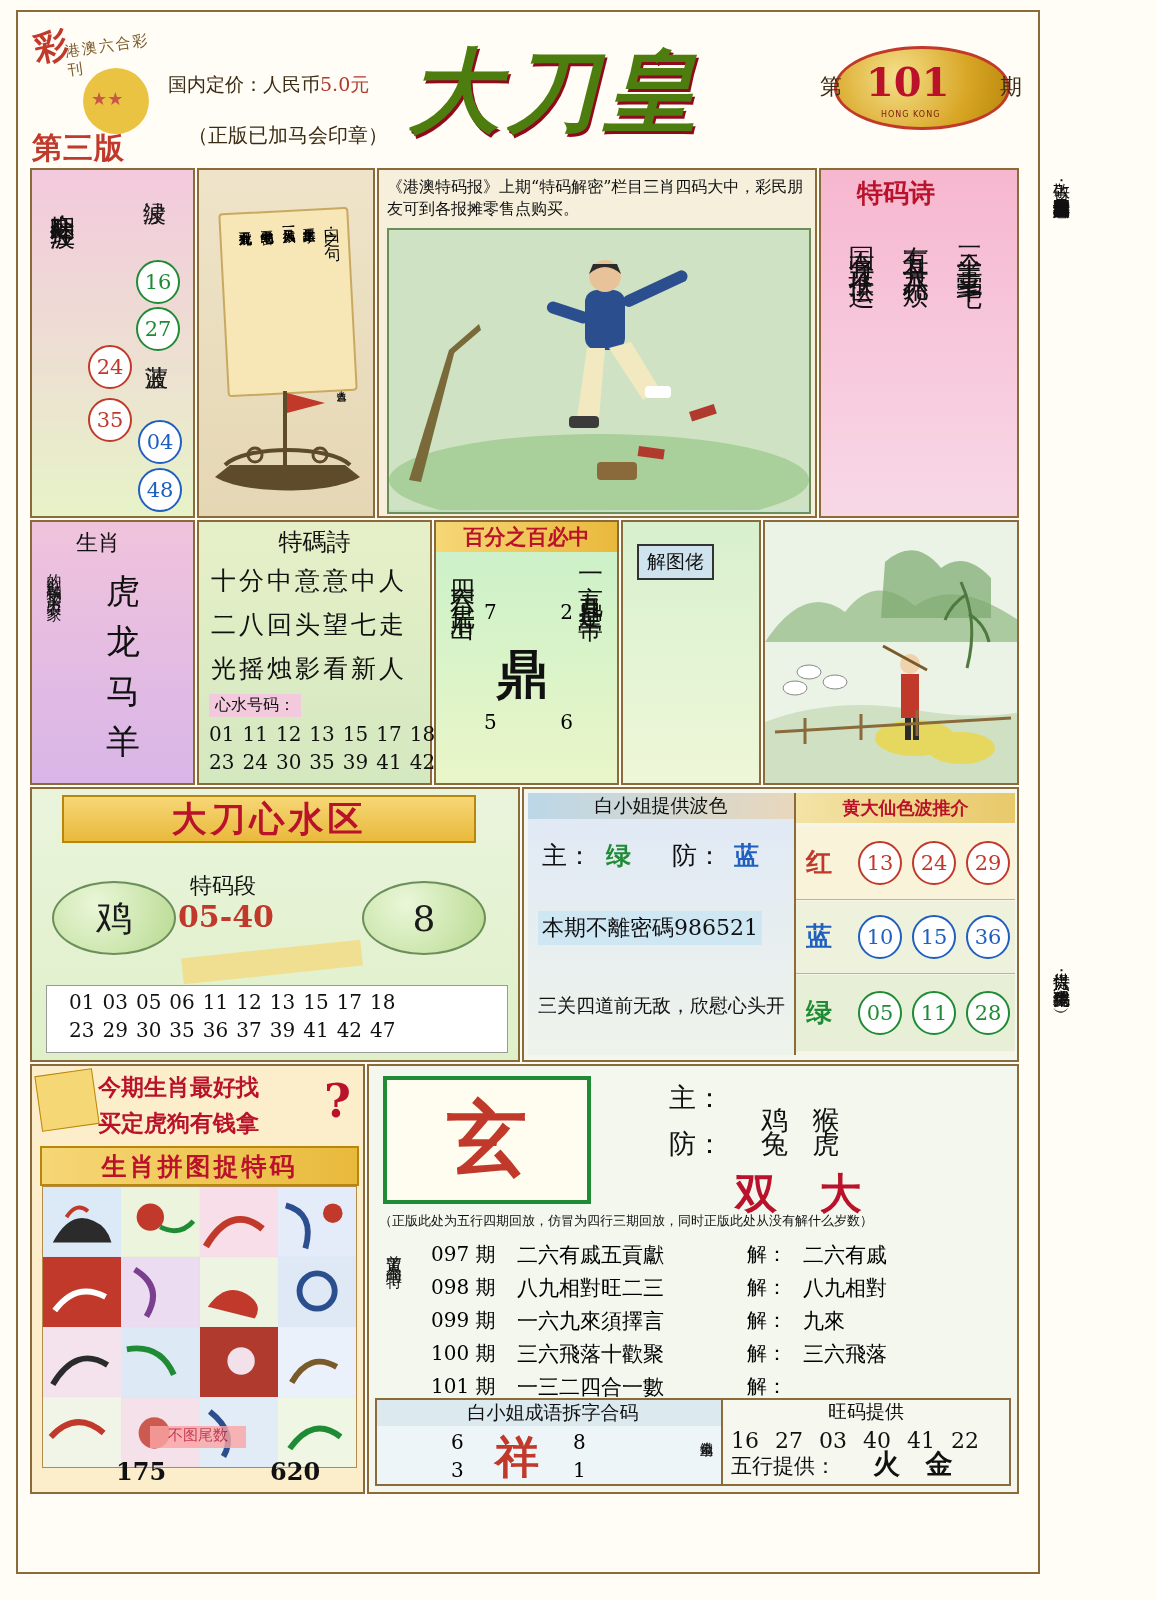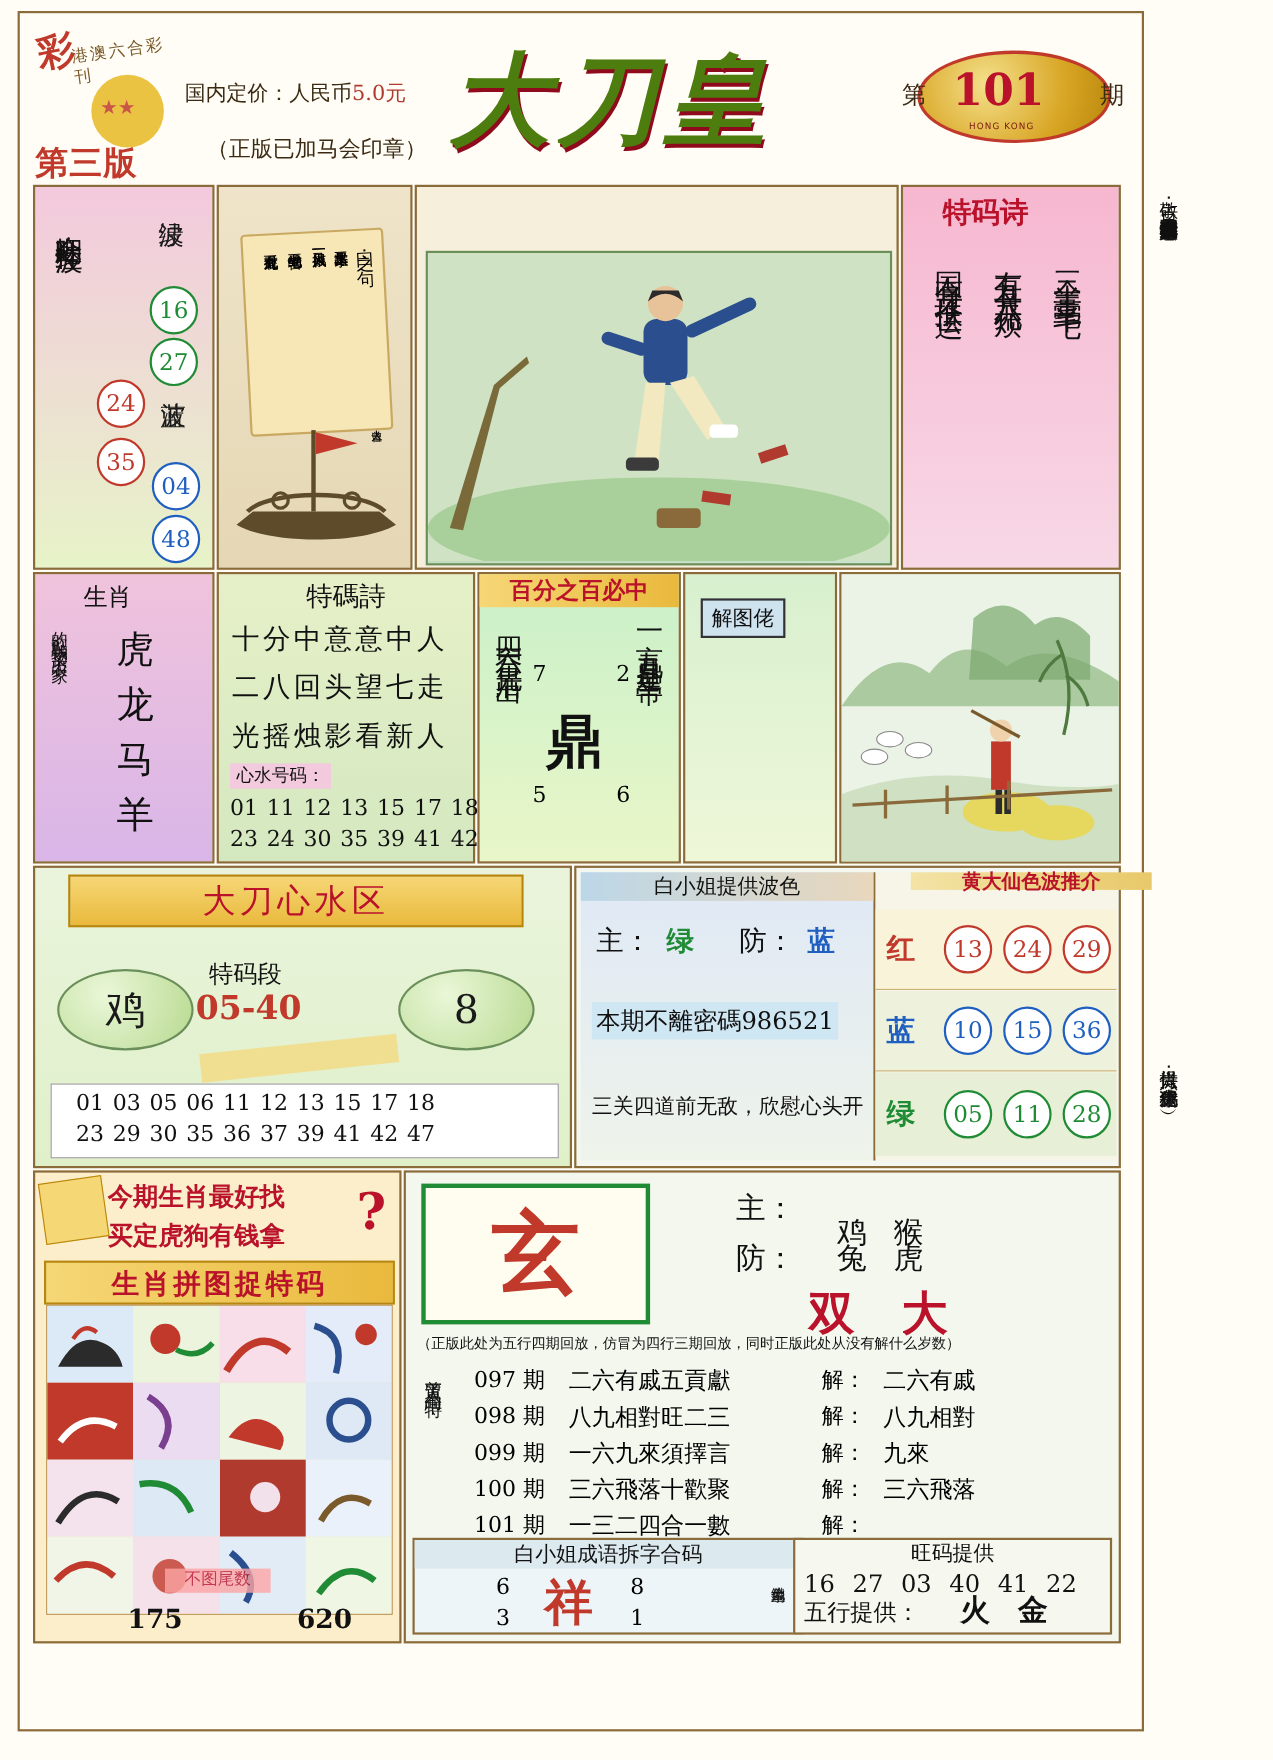--- a/index.html
+++ b/index.html
@@ -54,21 +54,21 @@
   
   .r4-left{left:30px;top:1064px;width:335px;height:430px;background:#fdeecb;border:2px solid #8b6b3a;}
   .r4-right{left:367px;top:1064px;width:652px;height:430px;background:#f4f7ee;border:2px solid #8b6b3a;}
   
   .side1{position:absolute;left:1044px;top:170px;height:640px;width:30px;font-size:17px;color:#111;font-family:"DejaVu Serif",serif;}
   .side2{position:absolute;left:1044px;top:960px;height:470px;width:30px;font-size:17px;color:#111;font-family:"DejaVu Serif",serif;}
   
   .wm{position:absolute;left:14px;bottom:8px;font-family:"DejaVu Sans",sans-serif;font-weight:bold;font-size:62px;color:#e8112d;letter-spacing:-2px;text-shadow:2px 2px 0 #fff;}
   .wm .cc{color:#e8112d;}
   .ribbon{position:absolute;left:30px;top:6px;width:410px;height:44px;background:linear-gradient(180deg,#f6d776,#e9b93c);border:2px solid #b8860b;}
-  .ribbon .txt{position:absolute;left:0;top:0;width:100%;height:100%;display:flex;align-items:center;justify-content:center;font-family:"DejaVu Serif",serif;font-size:30px;color:#b9122a;font-weight:normal;letter-spacing:4px;}
+  .ribbon .txt{position:absolute;left:0;top:0;width:100%;height:100%;display:flex;align-items:center;justify-content:center;font-family:"DejaVu Serif",serif;font-size:35px;color:#b9122a;font-weight:bold;letter-spacing:4px;}
   .oval-green{width:120px;height:70px;border-radius:50%;background:radial-gradient(circle at 35% 30%,#eaf7d8,#b7d98f);border:2px solid #6b8f5a;display:flex;align-items:center;justify-content:center;font-family:"DejaVu Serif",serif;font-size:36px;color:#1a1a1a;}
   table.grid{border-collapse:collapse;}
   table.grid td{font-family:"DejaVu Serif",serif;font-size:20px;text-align:center;padding:2px 4px;color:#111;}
   .rowlabel{font-family:"DejaVu Serif",serif;font-size:26px;font-weight:bold;}
   .pzl{position:absolute;left:10px;top:120px;width:313px;height:280px;border:1px solid #b58b4a;display:grid;grid-template-columns:repeat(4,1fr);grid-template-rows:repeat(4,1fr);overflow:hidden;}
   .pzl div{position:relative;overflow:hidden;}
 </style>
 </head>
 <body>
 
@@ -122,20 +122,21 @@
         <rect x="78" y="6" width="4" height="74" fill="#5d4b2a"></rect>
         <path d="M82 8 L120 18 L82 28 Z" fill="#c0392b"></path>
         <path d="M20 80 C40 60 125 60 145 80" fill="none" stroke="#5d4b2a" stroke-width="4"></path>
         <circle cx="50" cy="70" r="7" fill="none" stroke="#5d4b2a" stroke-width="3"></circle>
         <circle cx="115" cy="70" r="7" fill="none" stroke="#5d4b2a" stroke-width="3"></circle>
       </svg>
     </div>
   </div>
 
   <div class="box r1-mid">
+    <div class="cap">《港澳特码报》上期“特码解密”栏目三肖四码大中，彩民朋友可到各报摊零售点购买。</div>
     <div class="pic">
       <svg viewBox="0 0 420 280" width="420" height="280" aria-hidden="true">
         <rect width="420" height="280" fill="#cfe3c4"></rect>
         <ellipse cx="210" cy="250" rx="210" ry="46" fill="#a9cf9a"></ellipse>
         <g>
           <rect x="196" y="60" width="40" height="60" rx="12" fill="#2b4f8e"></rect>
           <circle cx="216" cy="46" r="16" fill="#e8c39a"></circle>
           <path d="M200 44 q16 -14 32 0 l-4 -10 h-24 z" fill="#2b2b2b"></path>
           <rect x="232" y="68" width="70" height="12" rx="6" fill="#2b4f8e" transform="rotate(-25 232 68)"></rect>
           <rect x="160" y="70" width="44" height="12" rx="6" fill="#2b4f8e" transform="rotate(18 160 70)"></rect>
@@ -297,21 +298,21 @@
       <div style="position:absolute;left:0;top:0;width:100%;height:26px;background:linear-gradient(90deg,#bcd7e8,#e8d7bc);display:flex;align-items:center;justify-content:center;font-family:'DejaVu Serif',serif;font-size:19px;color:#111;">白小姐提供波色</div>
       <div style="position:absolute;left:14px;top:46px;font-family:'DejaVu Serif',serif;font-size:25px;color:#111;">主：</div>
       <div style="position:absolute;left:78px;top:46px;font-family:'DejaVu Serif',serif;font-size:25px;color:#1f8b35;font-weight:bold;">绿</div>
       <div style="position:absolute;left:144px;top:46px;font-family:'DejaVu Serif',serif;font-size:25px;color:#111;">防：</div>
       <div style="position:absolute;left:206px;top:46px;font-family:'DejaVu Serif',serif;font-size:25px;color:#1f5fc0;font-weight:bold;">蓝</div>
       <div style="position:absolute;left:10px;top:118px;font-family:'DejaVu Serif',serif;font-size:22px;color:#111;background:#cfe6f3;padding:2px 4px;">本期不離密碼986521</div>
       <div style="position:absolute;left:10px;top:200px;font-family:'DejaVu Serif',serif;font-size:19px;color:#111;">三关四道前无敌，欣慰心头开</div>
     </div>
 
     <div style="position:absolute;left:272px;top:4px;width:219px;height:262px;background:#f7f4e8;">
-      <div style="position:absolute;left:0;top:0;width:100%;height:16px;background:linear-gradient(90deg,#f3e3a6,#e8c96a);display:flex;align-items:center;justify-content:center;font-family:'DejaVu Serif',serif;font-size:18px;color:#b9122a;font-weight:bold;margin-left:32px;">黄大仙色波推介</div>
+      <div style="position:absolute;left:0;top:0;width:100%;height:30px;background:linear-gradient(90deg,#f3e3a6,#e8c96a);display:flex;align-items:center;justify-content:center;font-family:'DejaVu Serif',serif;font-size:18px;color:#b9122a;font-weight:bold;">黄大仙色波推介</div>
 
       <div style="position:absolute;left:0;top:34px;width:100%;height:72px;background:#f9f3da;border-bottom:1px solid #c9b273;">
         <div class="rowlabel" style="position:absolute;left:10px;top:18px;color:#c0392b;">红</div>
         <div class="ball red" style="left:62px;top:14px;">13</div>
         <div class="ball red" style="left:116px;top:14px;">24</div>
         <div class="ball red" style="left:170px;top:14px;">29</div>
       </div>
 
       <div style="position:absolute;left:0;top:108px;width:100%;height:72px;background:#eef1dc;border-bottom:1px solid #c9b273;">
         <div class="rowlabel" style="position:absolute;left:10px;top:18px;color:#1f5fc0;">蓝</div>

